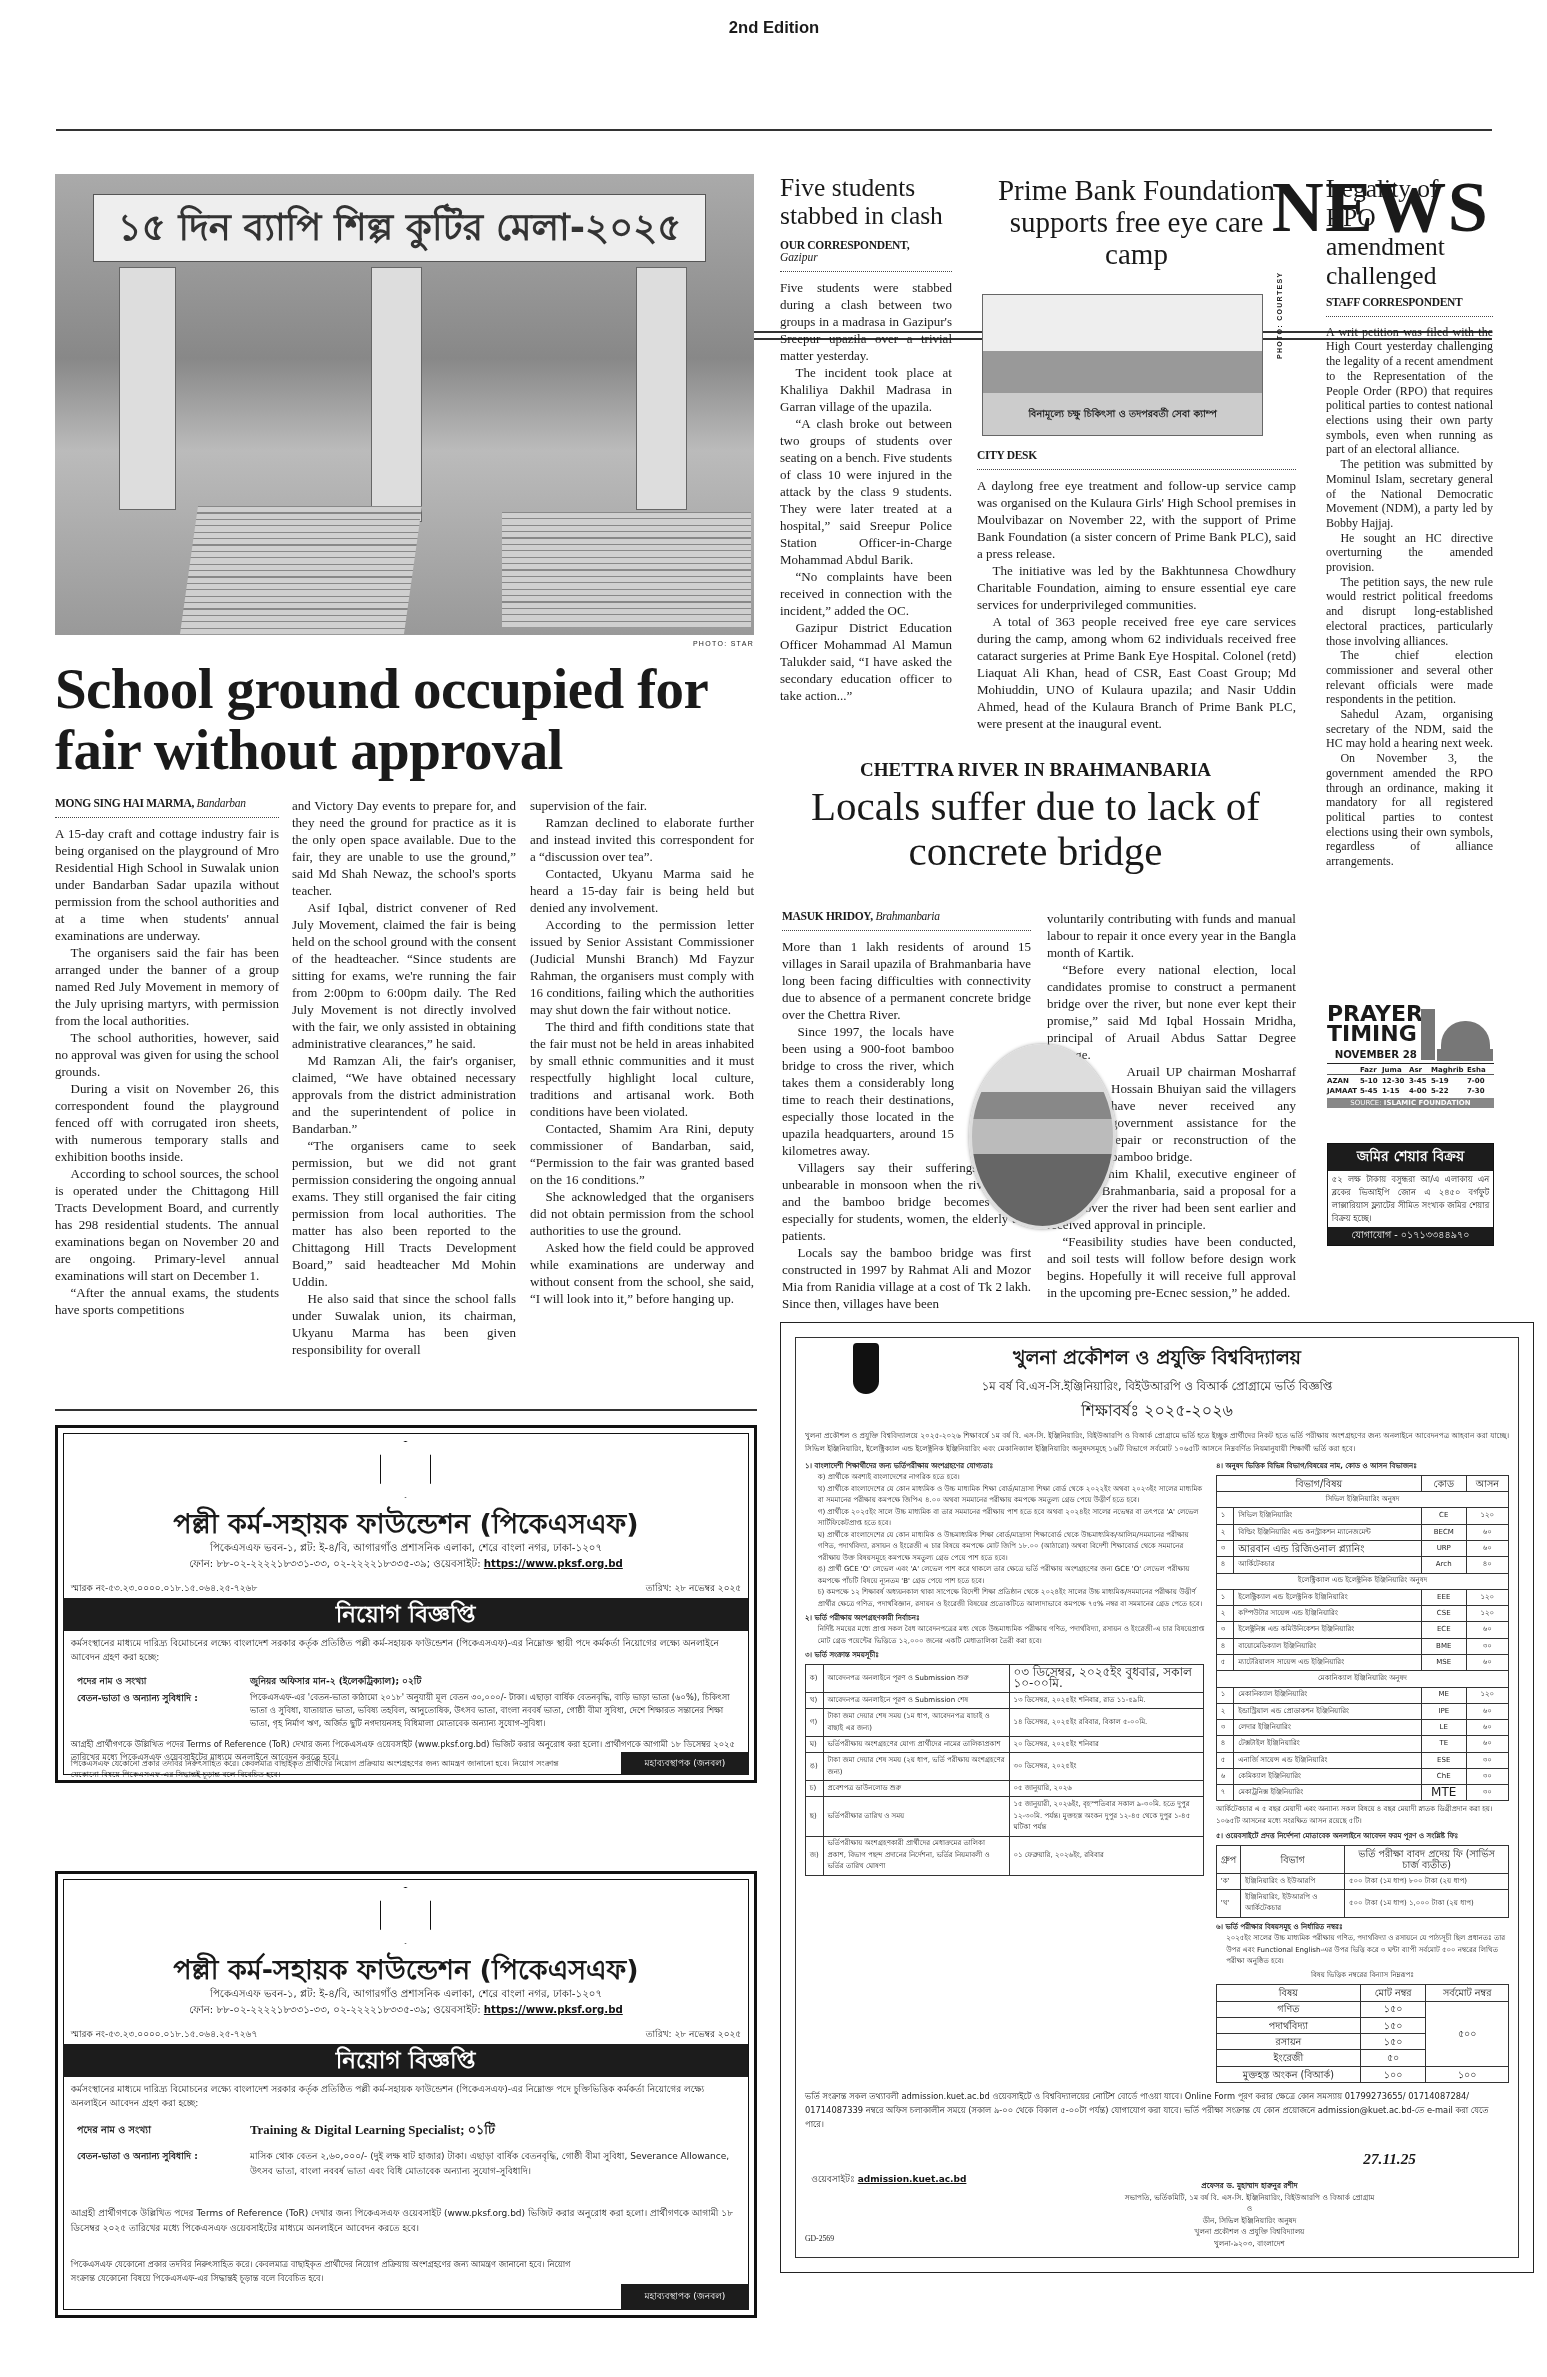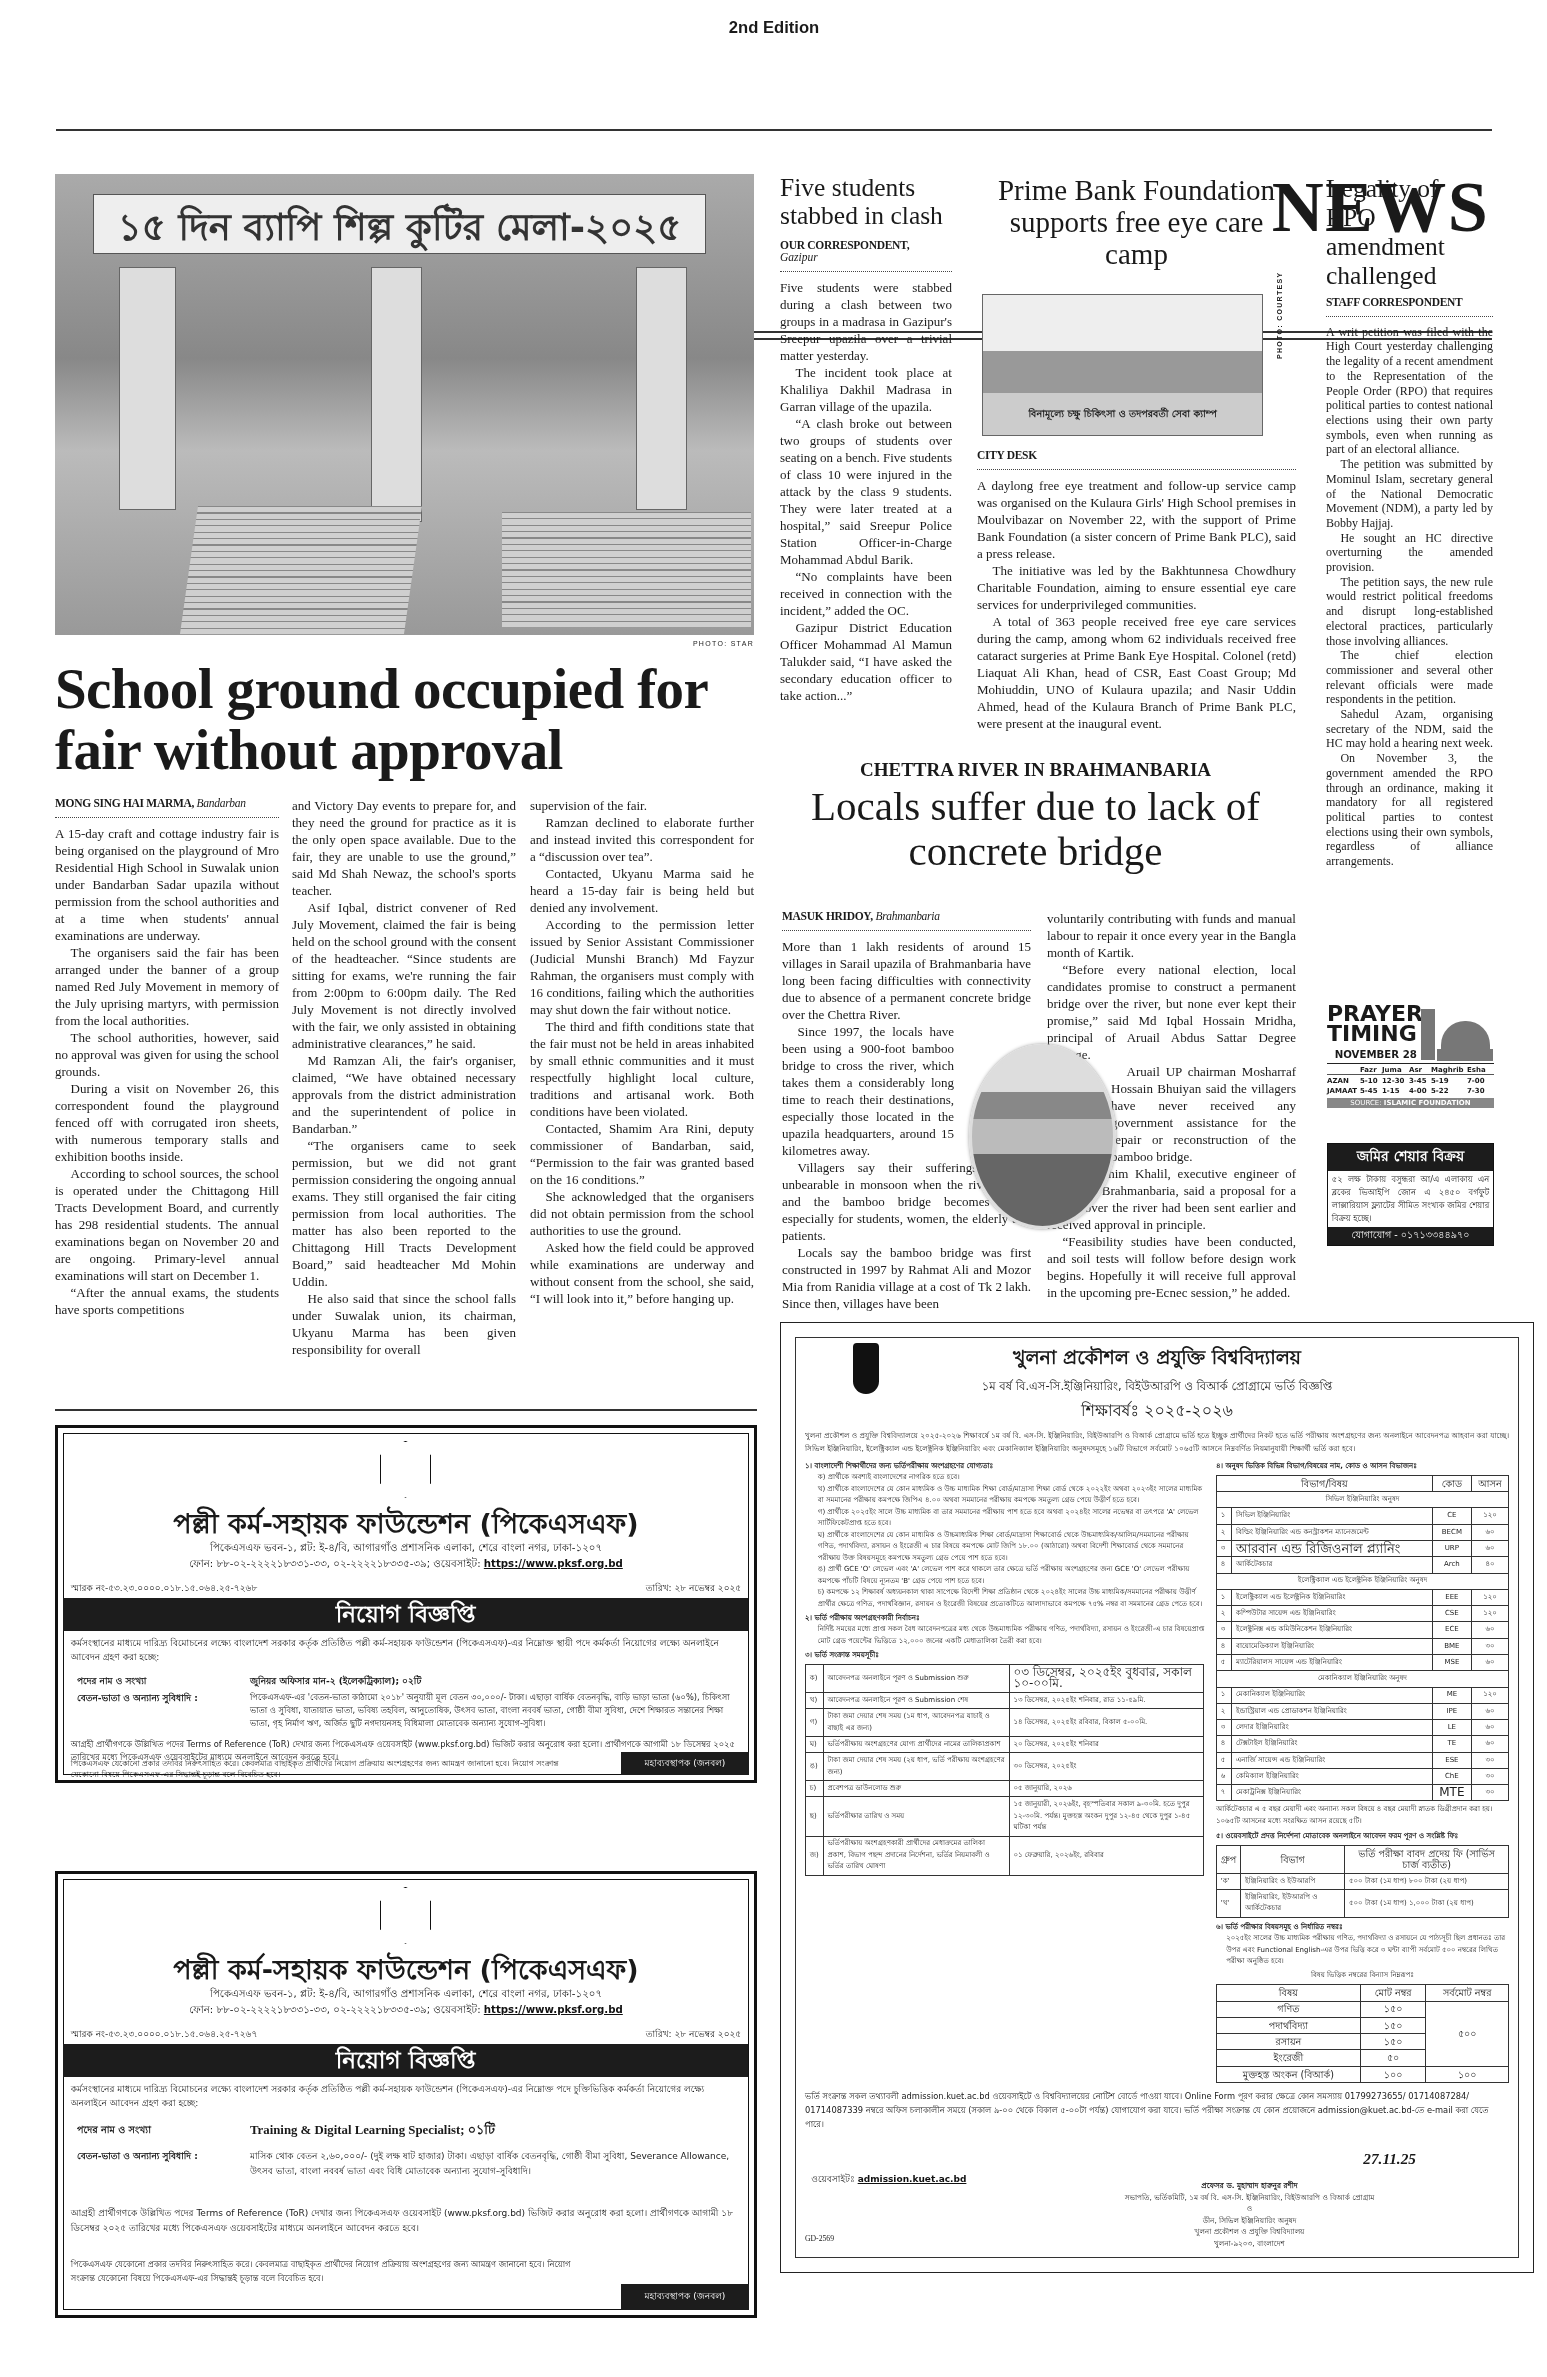--- a/index.html
+++ b/index.html
@@ -34,21 +34,21 @@
 <div class="abs dateline">
   <div>DHAKA FRIDAY NOVEMBER 28, 2025</div>
   <div>AGRAHAYAN 13, 1432 BS</div>
 </div>
 <div class="abs brand">The Daily Star</div>
 <div class="abs news">NEWS</div>
 <div class="abs rule" style="left:56px;top:331px;width:1436px;height:1.9px"></div>
 <div class="abs rule" style="left:56px;top:338px;width:1436px;height:1.9px"></div>
 
 <div class="abs" style="left:55px;top:174px;width:699px;height:461px;background:linear-gradient(#aaa,#888 40%,#bbb 60%,#999);overflow:hidden">
-  <div class="abs" style="left:38px;top:20.4px;width:613px;height:60px;background:#eee;border:1.9px solid #555;font:bold 37px 'DejaVu Sans',sans-serif;color:#333;text-align:center;line-height:66px;white-space:nowrap;overflow:hidden">১৫ দিন ব্যাপি শিল্প কুটির মেলা-২০২৫</div>
+  <div class="abs" style="left:38px;top:20.4px;width:613px;height:68px;background:#eee;border:1.9px solid #555;font:bold 37px 'DejaVu Sans',sans-serif;color:#333;text-align:center;line-height:66px;white-space:nowrap;overflow:hidden">১৫ দিন ব্যাপি শিল্প কুটির মেলা-২০২৫</div>
   <div class="abs" style="left:64px;top:93px;width:57px;height:243px;background:#ddd;border:1.3px solid #666"></div>
   <div class="abs" style="left:316px;top:93px;width:51px;height:255px;background:#ddd;border:1.3px solid #666"></div>
   <div class="abs" style="left:581px;top:93px;width:51px;height:243px;background:#ddd;border:1.3px solid #666"></div>
   <div class="abs" style="left:134px;top:332px;width:224px;height:128px;background:repeating-linear-gradient(0deg,#cfcfcf 0 5.1px,#888 5.1px 6.4px);transform:skewX(-8deg)"></div>
   <div class="abs" style="left:447px;top:338px;width:249px;height:115px;background:repeating-linear-gradient(0deg,#cfcfcf 0 5.1px,#888 5.1px 6.4px)"></div>
 </div>
 <div class="abs credit" style="left:677px;top:640px;width:77px;text-align:right">PHOTO: STAR</div>
 <div class="abs hl" style="left:55px;top:658px;width:702px;font-weight:bold;font-size:57px;letter-spacing:-0.6px;line-height:61px">School ground occupied for fair without approval</div>
 
 <div class="abs col bl" style="left:55px;top:797px;width:224px">
@@ -315,21 +315,21 @@
                 <td style="font-size: 7px; text-align: center;">১২০</td>
               </tr>
               <tr>
                 <td style="font-size: 7px;">২</td>
                 <td style="font-size: 7px;">বিল্ডিং ইঞ্জিনিয়ারিং এন্ড কনস্ট্রাকশন ম্যানেজমেন্ট</td>
                 <td style="font-size: 7px; text-align: center;">BECM</td>
                 <td style="font-size: 7px; text-align: center;">৬০</td>
               </tr>
               <tr>
                 <td style="font-size: 7px;">৩</td>
-                <td style="font-size: 13px;">আরবান এন্ড রিজিওনাল প্ল্যানিং</td>
+                <td style="font-size: 10px;">আরবান এন্ড রিজিওনাল প্ল্যানিং</td>
                 <td style="font-size: 7px; text-align: center;">URP</td>
                 <td style="font-size: 7px; text-align: center;">৬০</td>
               </tr>
               <tr>
                 <td style="font-size: 7px;">৪</td>
                 <td style="font-size: 7px;">আর্কিটেকচার</td>
                 <td style="font-size: 7px; text-align: center;">Arch</td>
                 <td style="font-size: 7px; text-align: center;">৪০</td>
               </tr>
               <tr>

